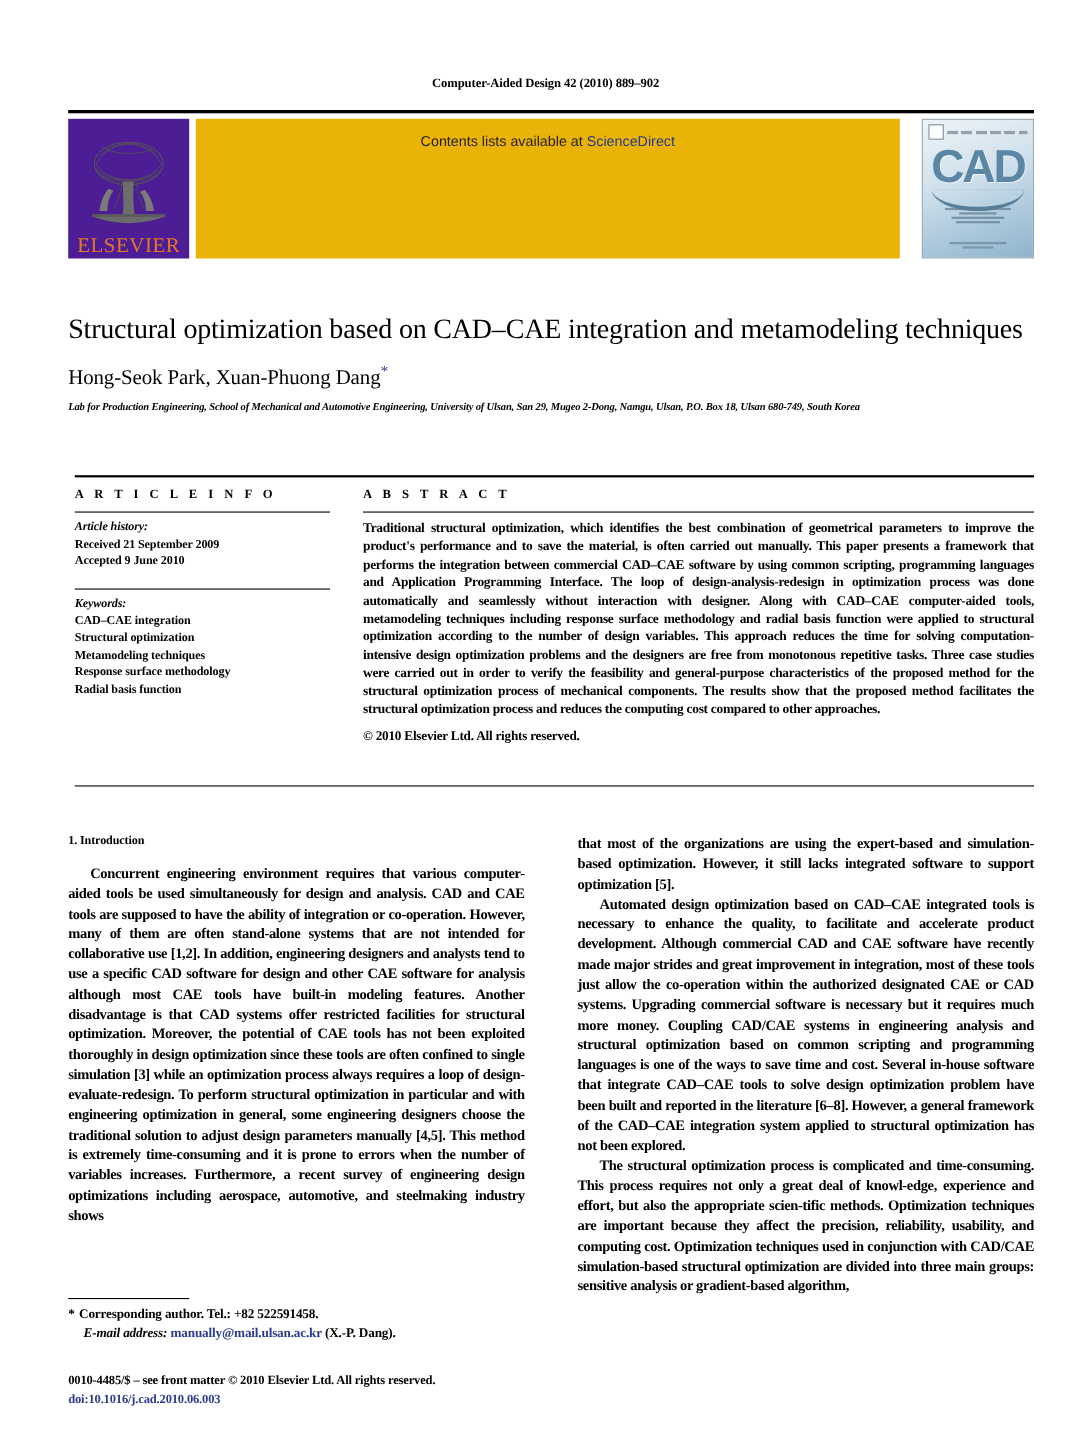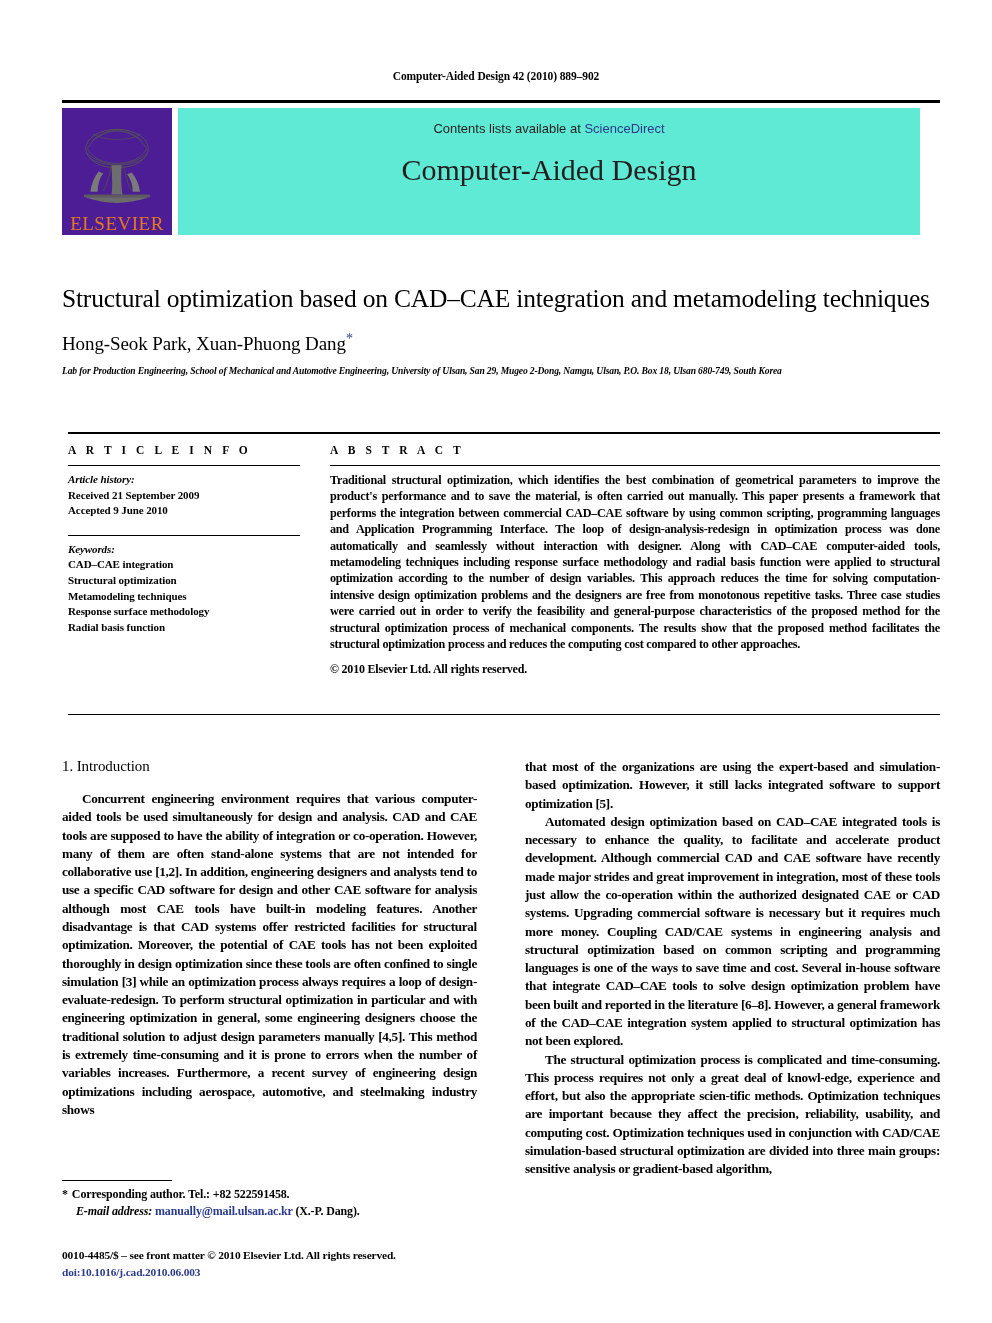--- a/index.html
+++ b/index.html
@@ -69,21 +69,21 @@
   .elsevier-word {
     font-family: "Liberation Serif", serif;
     font-size: 19px;
     letter-spacing: 0.5px;
     color: #E87722;
     line-height: 1;
     margin-top: 1px;
   }
   .banner {
     flex: 1 1 auto;
-    background: #5eead4;
+    background: #eab308;
     position: relative;
     margin-left: 6px;
     margin-right: 20px;
   }
   .contents-line {
     position: absolute;
     top: 13px; left: 0; width: 100%;
     text-align: center;
     font-family: "Liberation Sans", sans-serif;
     font-size: 13px;
@@ -289,22 +289,22 @@
     width: 878px;
     display: flex;
     gap: 48px;
   }
   .bcol {
     width: 415px;
     flex: 0 0 415px;
   }
   .sec-head {
     font-family: "Liberation Serif", serif;
-    font-size: 15px;
-    font-weight: normal;
+    font-size: 11px;
+    font-weight: bold;
     margin: 0 0 15px 0;
     letter-spacing: -0.1px;
   }
   .para {
     font-family: "Liberation Serif", serif;
     font-size: 13.2px;
     line-height: 1.385;
     text-align: justify;
     margin: 0;
     text-indent: 20px;
@@ -380,23 +380,40 @@
             <path d="M16 83c10 4 24 6 34 6s24-2 34-6z" fill="#6b6b6b"></path>
           </g>
         </svg>
         <div class="elsevier-word">ELSEVIER</div>
       </div>
 
       <div class="banner">
         <div class="contents-line">
           <span>Contents lists available at </span><span class="sd">ScienceDirect</span>
         </div>
-        <div class="journal-title">Computer-Aided Design</div>
       </div>
 
+      <div class="cad-cover">
+        <div class="cov-topbar">
+          <div class="cov-els"></div>
+          <div class="cov-micro"></div>
+        </div>
+        <div class="cad-letters">CAD</div>
+        <div class="cad-swoosh"></div>
+        <div class="cov-sub">
+          <span style="width:60%"></span>
+          <span style="width:34%"></span>
+          <span style="width:48%"></span>
+          <span style="width:40%"></span>
+        </div>
+        <div class="cov-foot">
+          <span style="width:52%"></span>
+          <span style="width:28%"></span>
+        </div>
+      </div>
 
     </div>
   </div>
 
   <div class="title-block">
     <h1 class="paper-title">Structural optimization based on CAD–CAE integration and metamodeling techniques</h1>
     <div class="authors">
       <span>Hong-Seok Park, Xuan-Phuong Dang</span><span class="star">*</span>
     </div>
     <div class="affiliation">Lab for Production Engineering, School of Mechanical and Automotive Engineering, University of Ulsan, San 29, Mugeo 2-Dong, Namgu, Ulsan, P.O. Box 18, Ulsan 680-749, South Korea</div>

